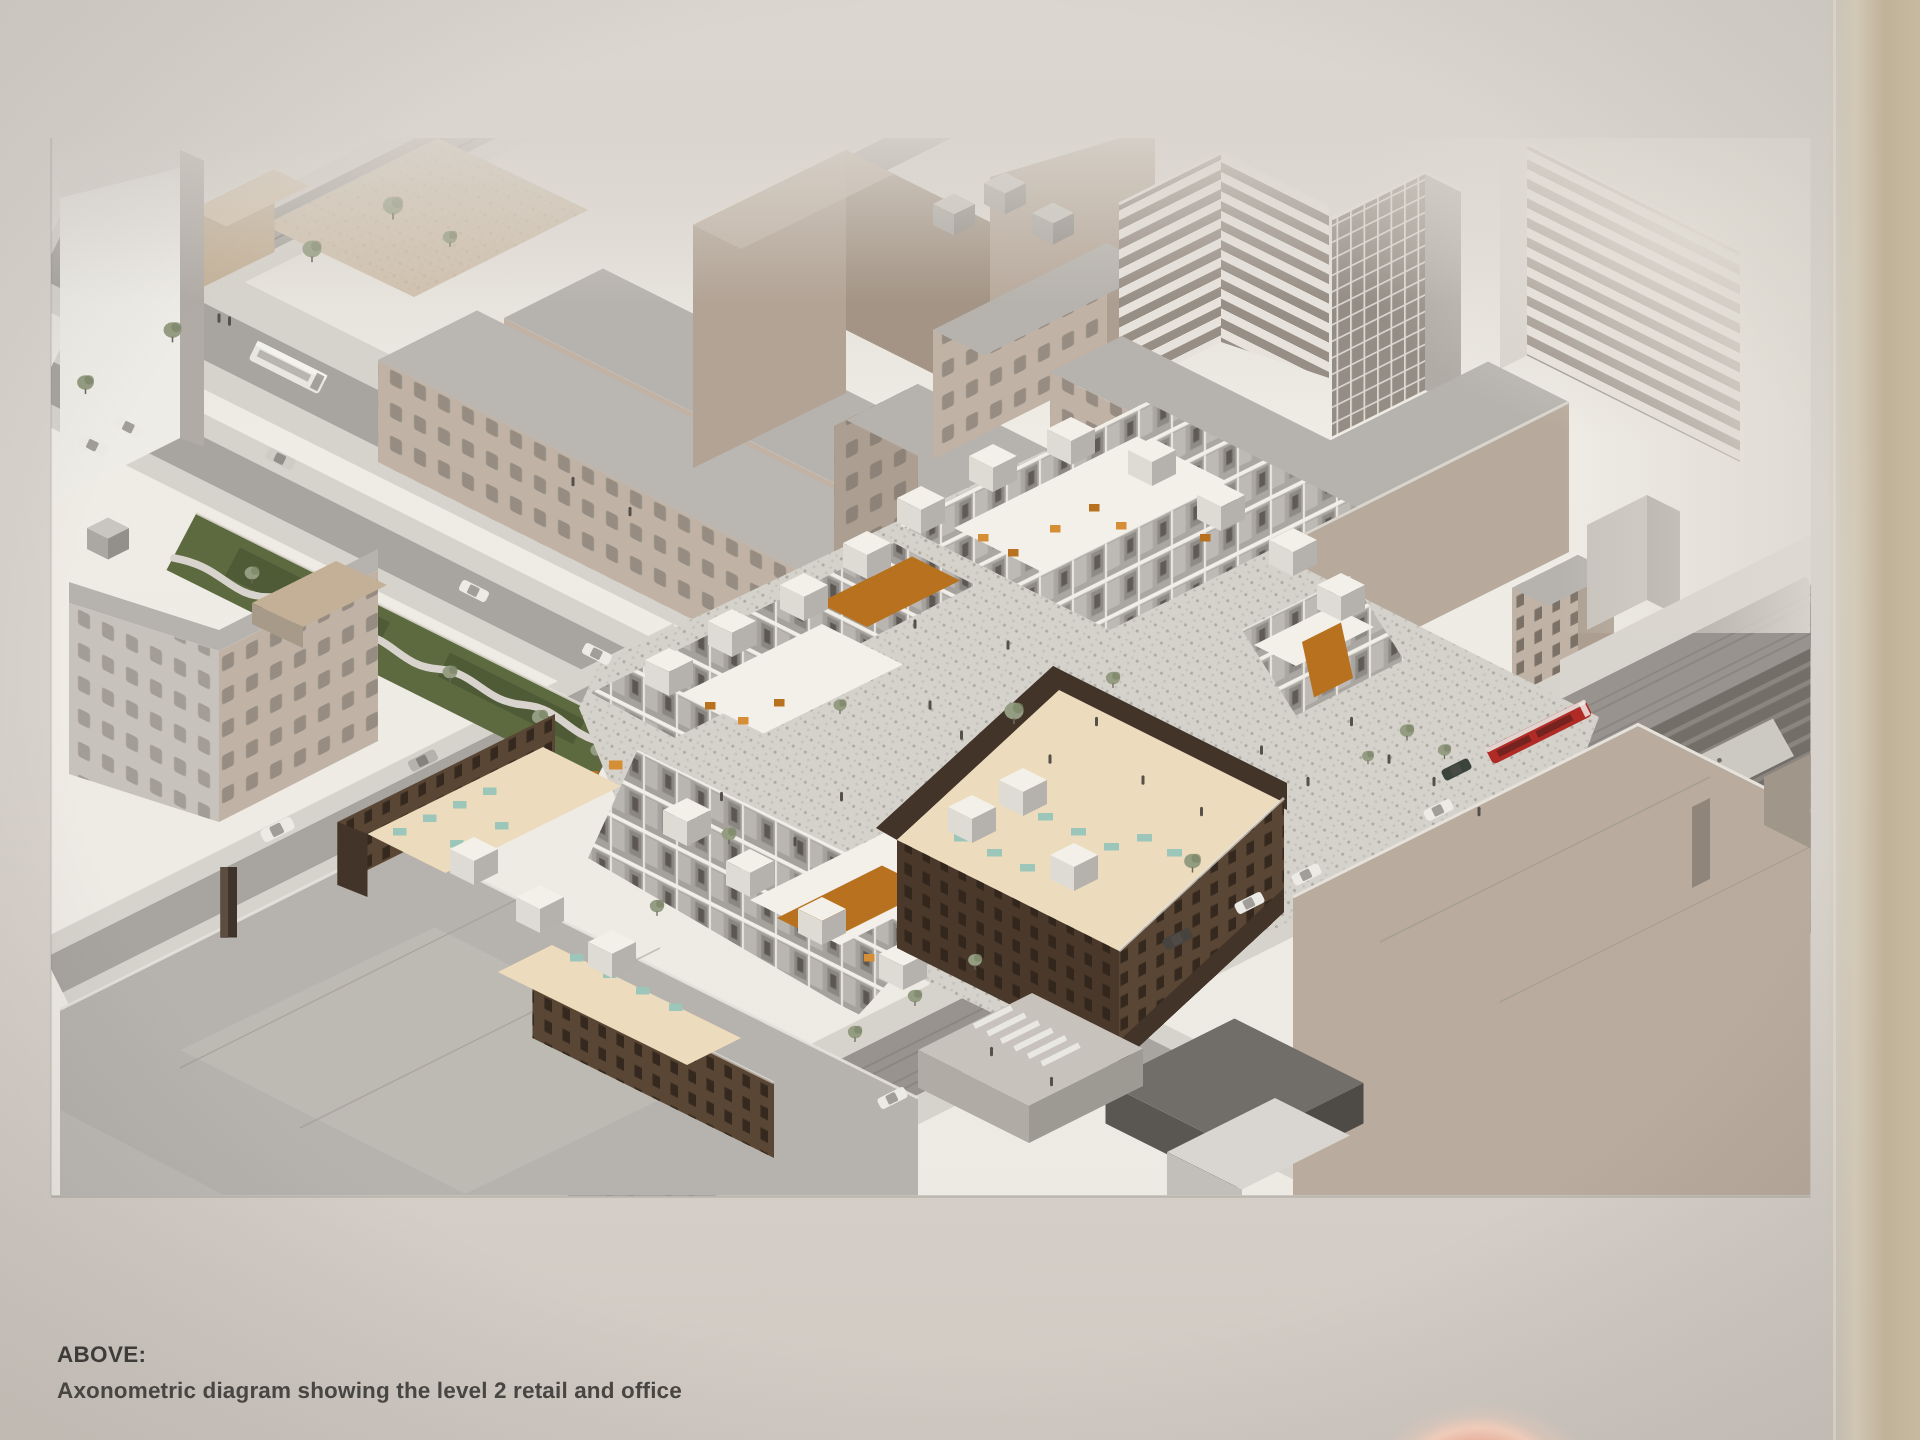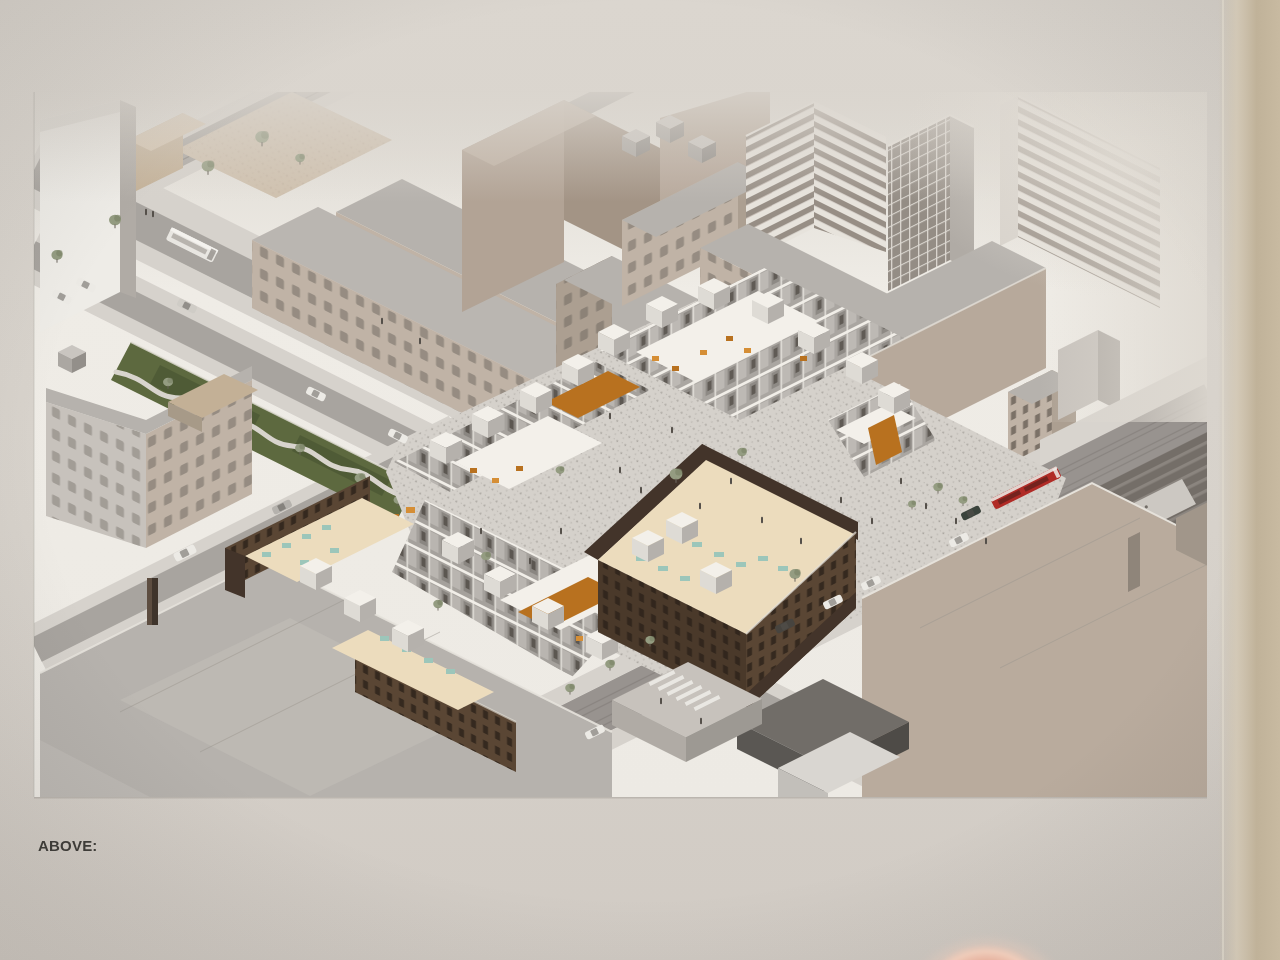--- a/index.html
+++ b/index.html
@@ -24,21 +24,21 @@
   .f-path{fill:none;stroke:var(--path);stroke-width:5px;stroke-linecap:round;}
   .c-top{fill:var(--white_plate)} .c-l{fill:#dedbd5} .c-r{fill:#b5b1ac}
   .g-top{fill:#c9c5c0} .g-l{fill:#aba7a2} .g-r{fill:#938f8a}
   .tree-c{fill:var(--tree)} .tree-d{fill:var(--tree_dark);opacity:.65} .tree-t{fill:var(--trunk)}
   .pp{fill:var(--people)}
   .dotline{fill:none;stroke:var(--people);stroke-width:3px;stroke-linecap:round;
     stroke-dasharray:.1 6.5;opacity:.75}
   .parapet{fill:none;stroke:#e6e2db;stroke-width:2px;}
   .edgeline{fill:none;stroke:#9a958e;stroke-width:1px;opacity:.5}
   
-  #caption{position:absolute;left:38px;top:834px;color:var(--text,#3e3c38);}
+  #caption{position:absolute;left:38px;top:892px;color:var(--text,#3e3c38);}
   #caption .cap-label{font-size:15px;font-weight:bold;letter-spacing:.2px;line-height:24px;}
   #caption .cap-line{font-size:15px;font-weight:bold;letter-spacing:.1px;line-height:23.5px;opacity:.92;}
 </style>
 </head>
 <body>
 
 <div id="stage">
 <svg width="1280" height="960" viewBox="0 0 1280 960">
   <defs>
     <linearGradient id="gPage" x1="0" y1="0" x2="0" y2="1">
@@ -581,14 +581,15 @@
 
   <path d="M853,866 c10,-6 18,1 15,12 c-3,10 -11,15 -9,23" fill="none" stroke="#83817c" stroke-width="1.2" opacity=".6"></path>
   <g>
     <ellipse cx="988" cy="990" rx="78" ry="55" fill="url(#gFinger)" opacity=".35" filter="url(#blur3)"></ellipse>
     <ellipse cx="986" cy="986" rx="58" ry="42" fill="url(#gFinger)" filter="url(#blur1)"></ellipse>
   </g>
 </svg>
 
 <div id="caption">
   <div class="cap-label">ABOVE:</div>
+  <div class="cap-line">Axonometric diagram showing the level 2 retail and office</div>
 </div>
 </div>
 
 </body></html>

